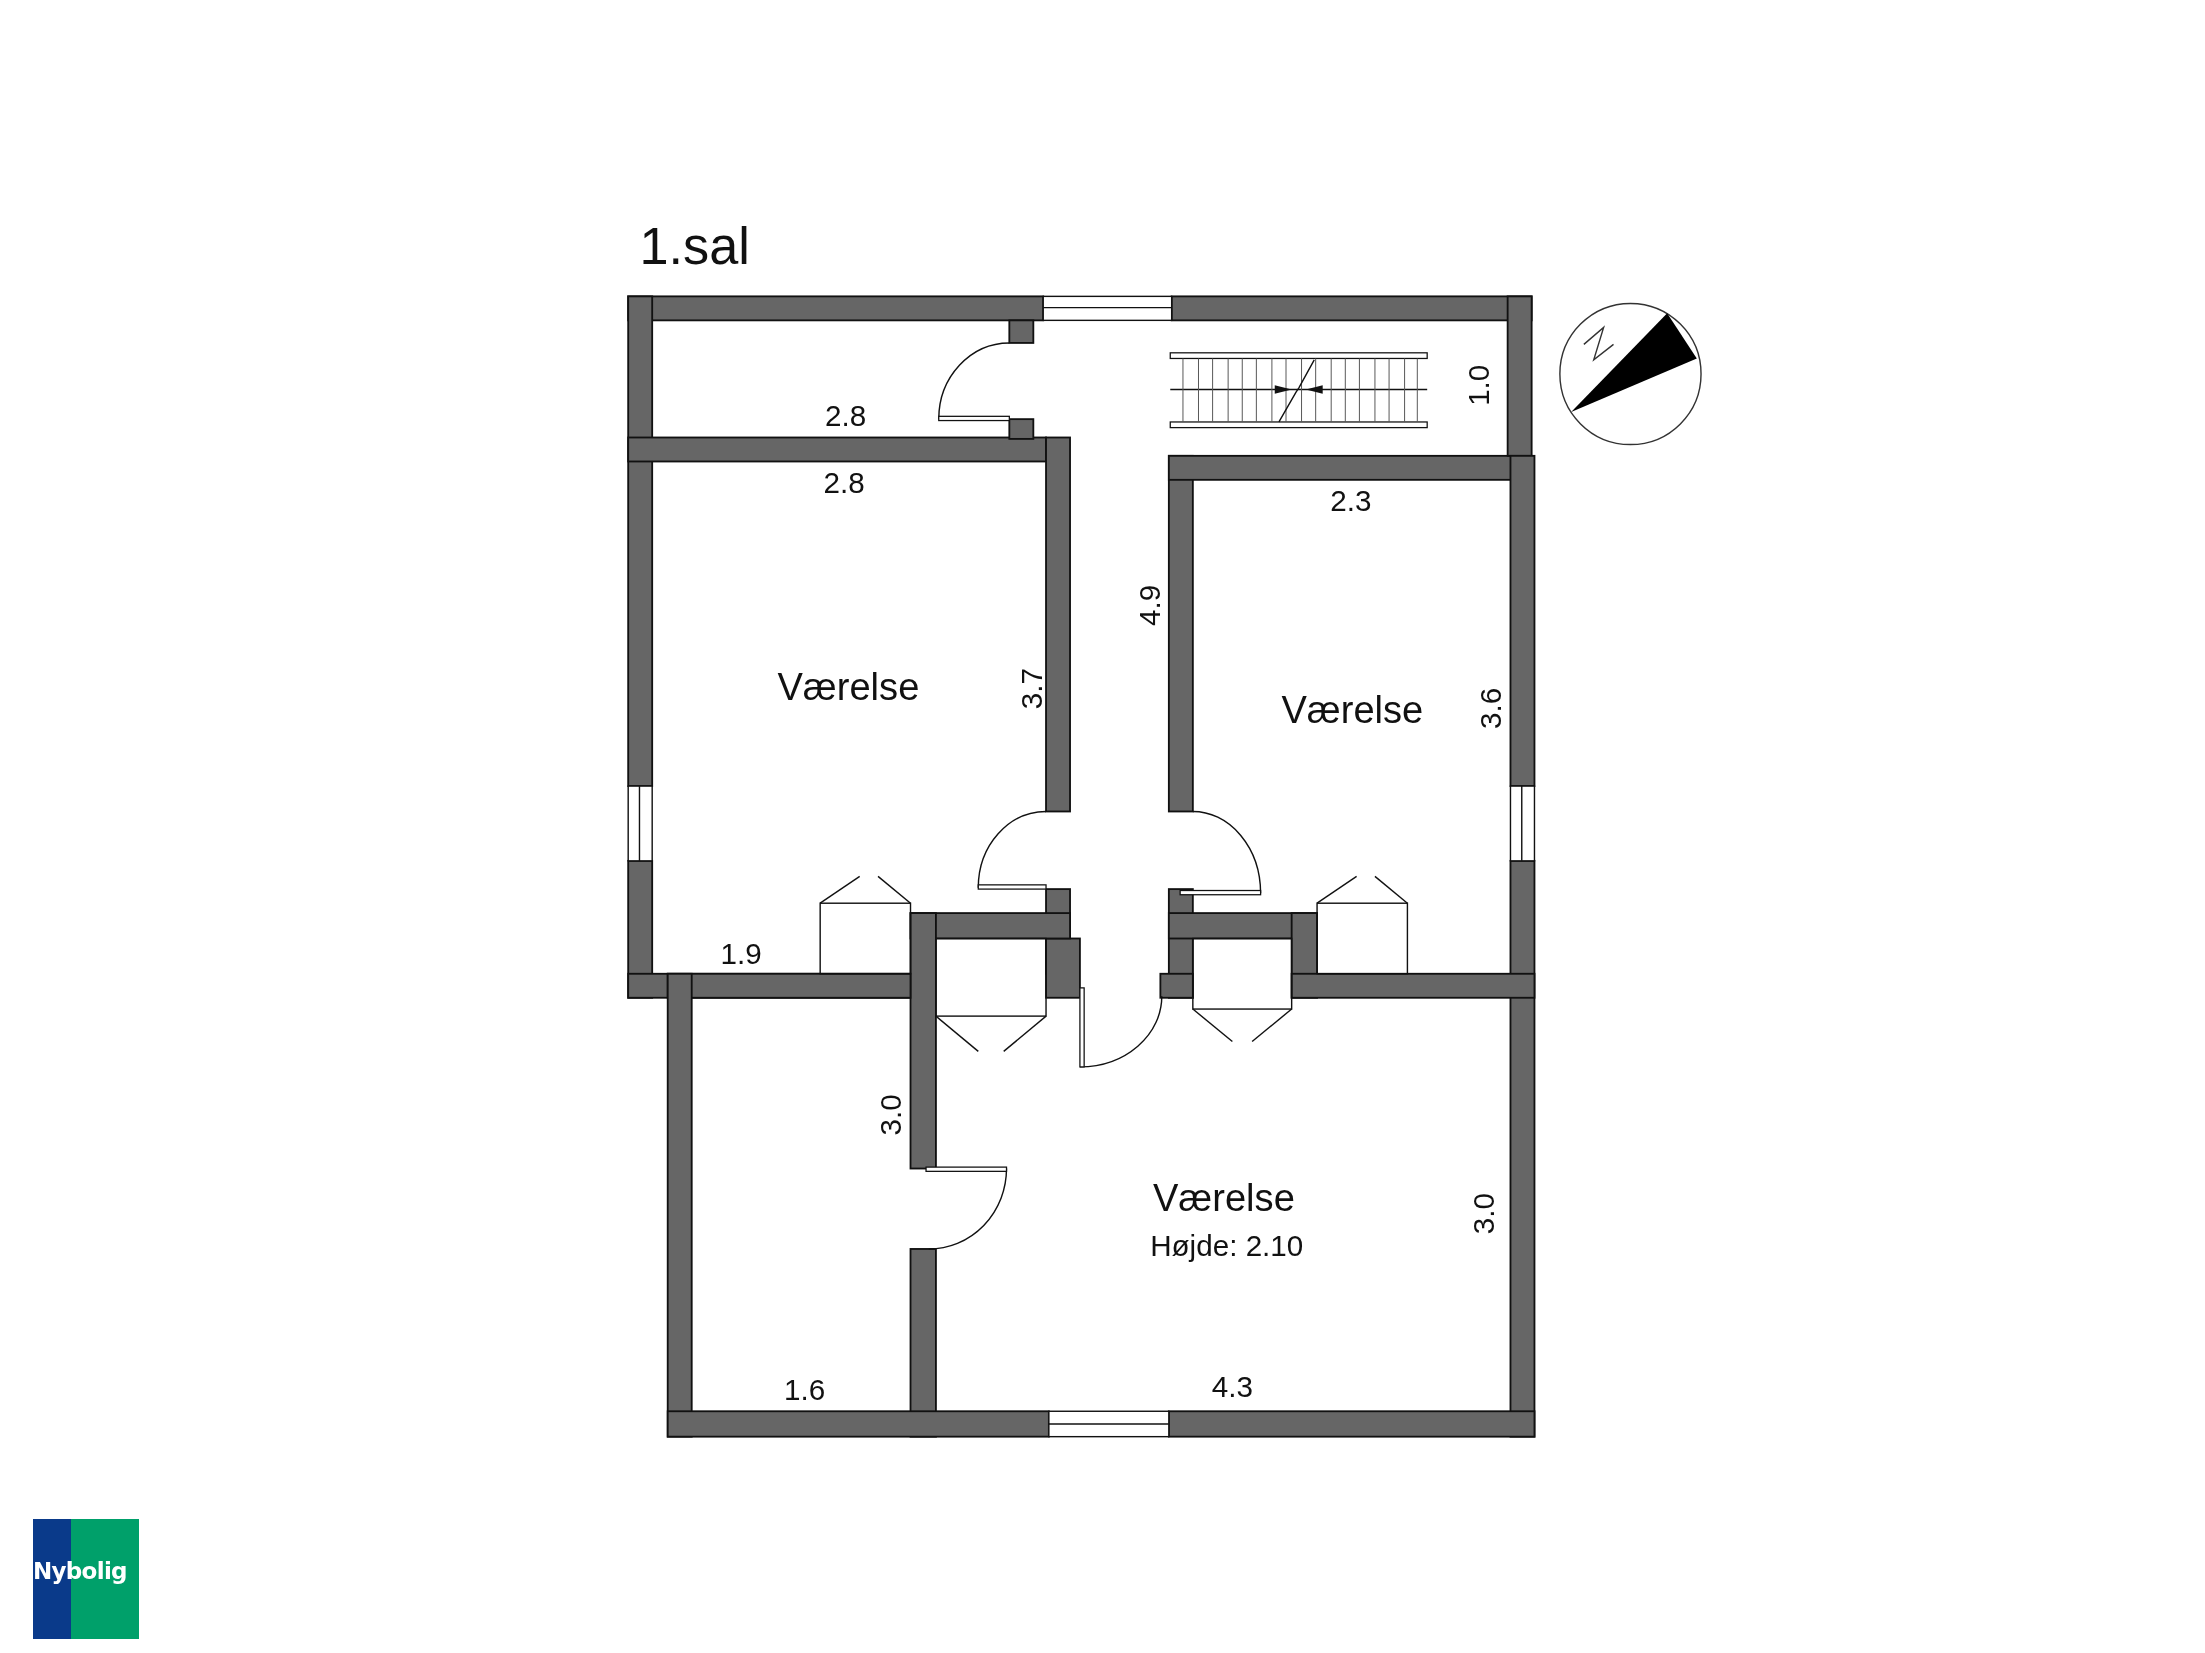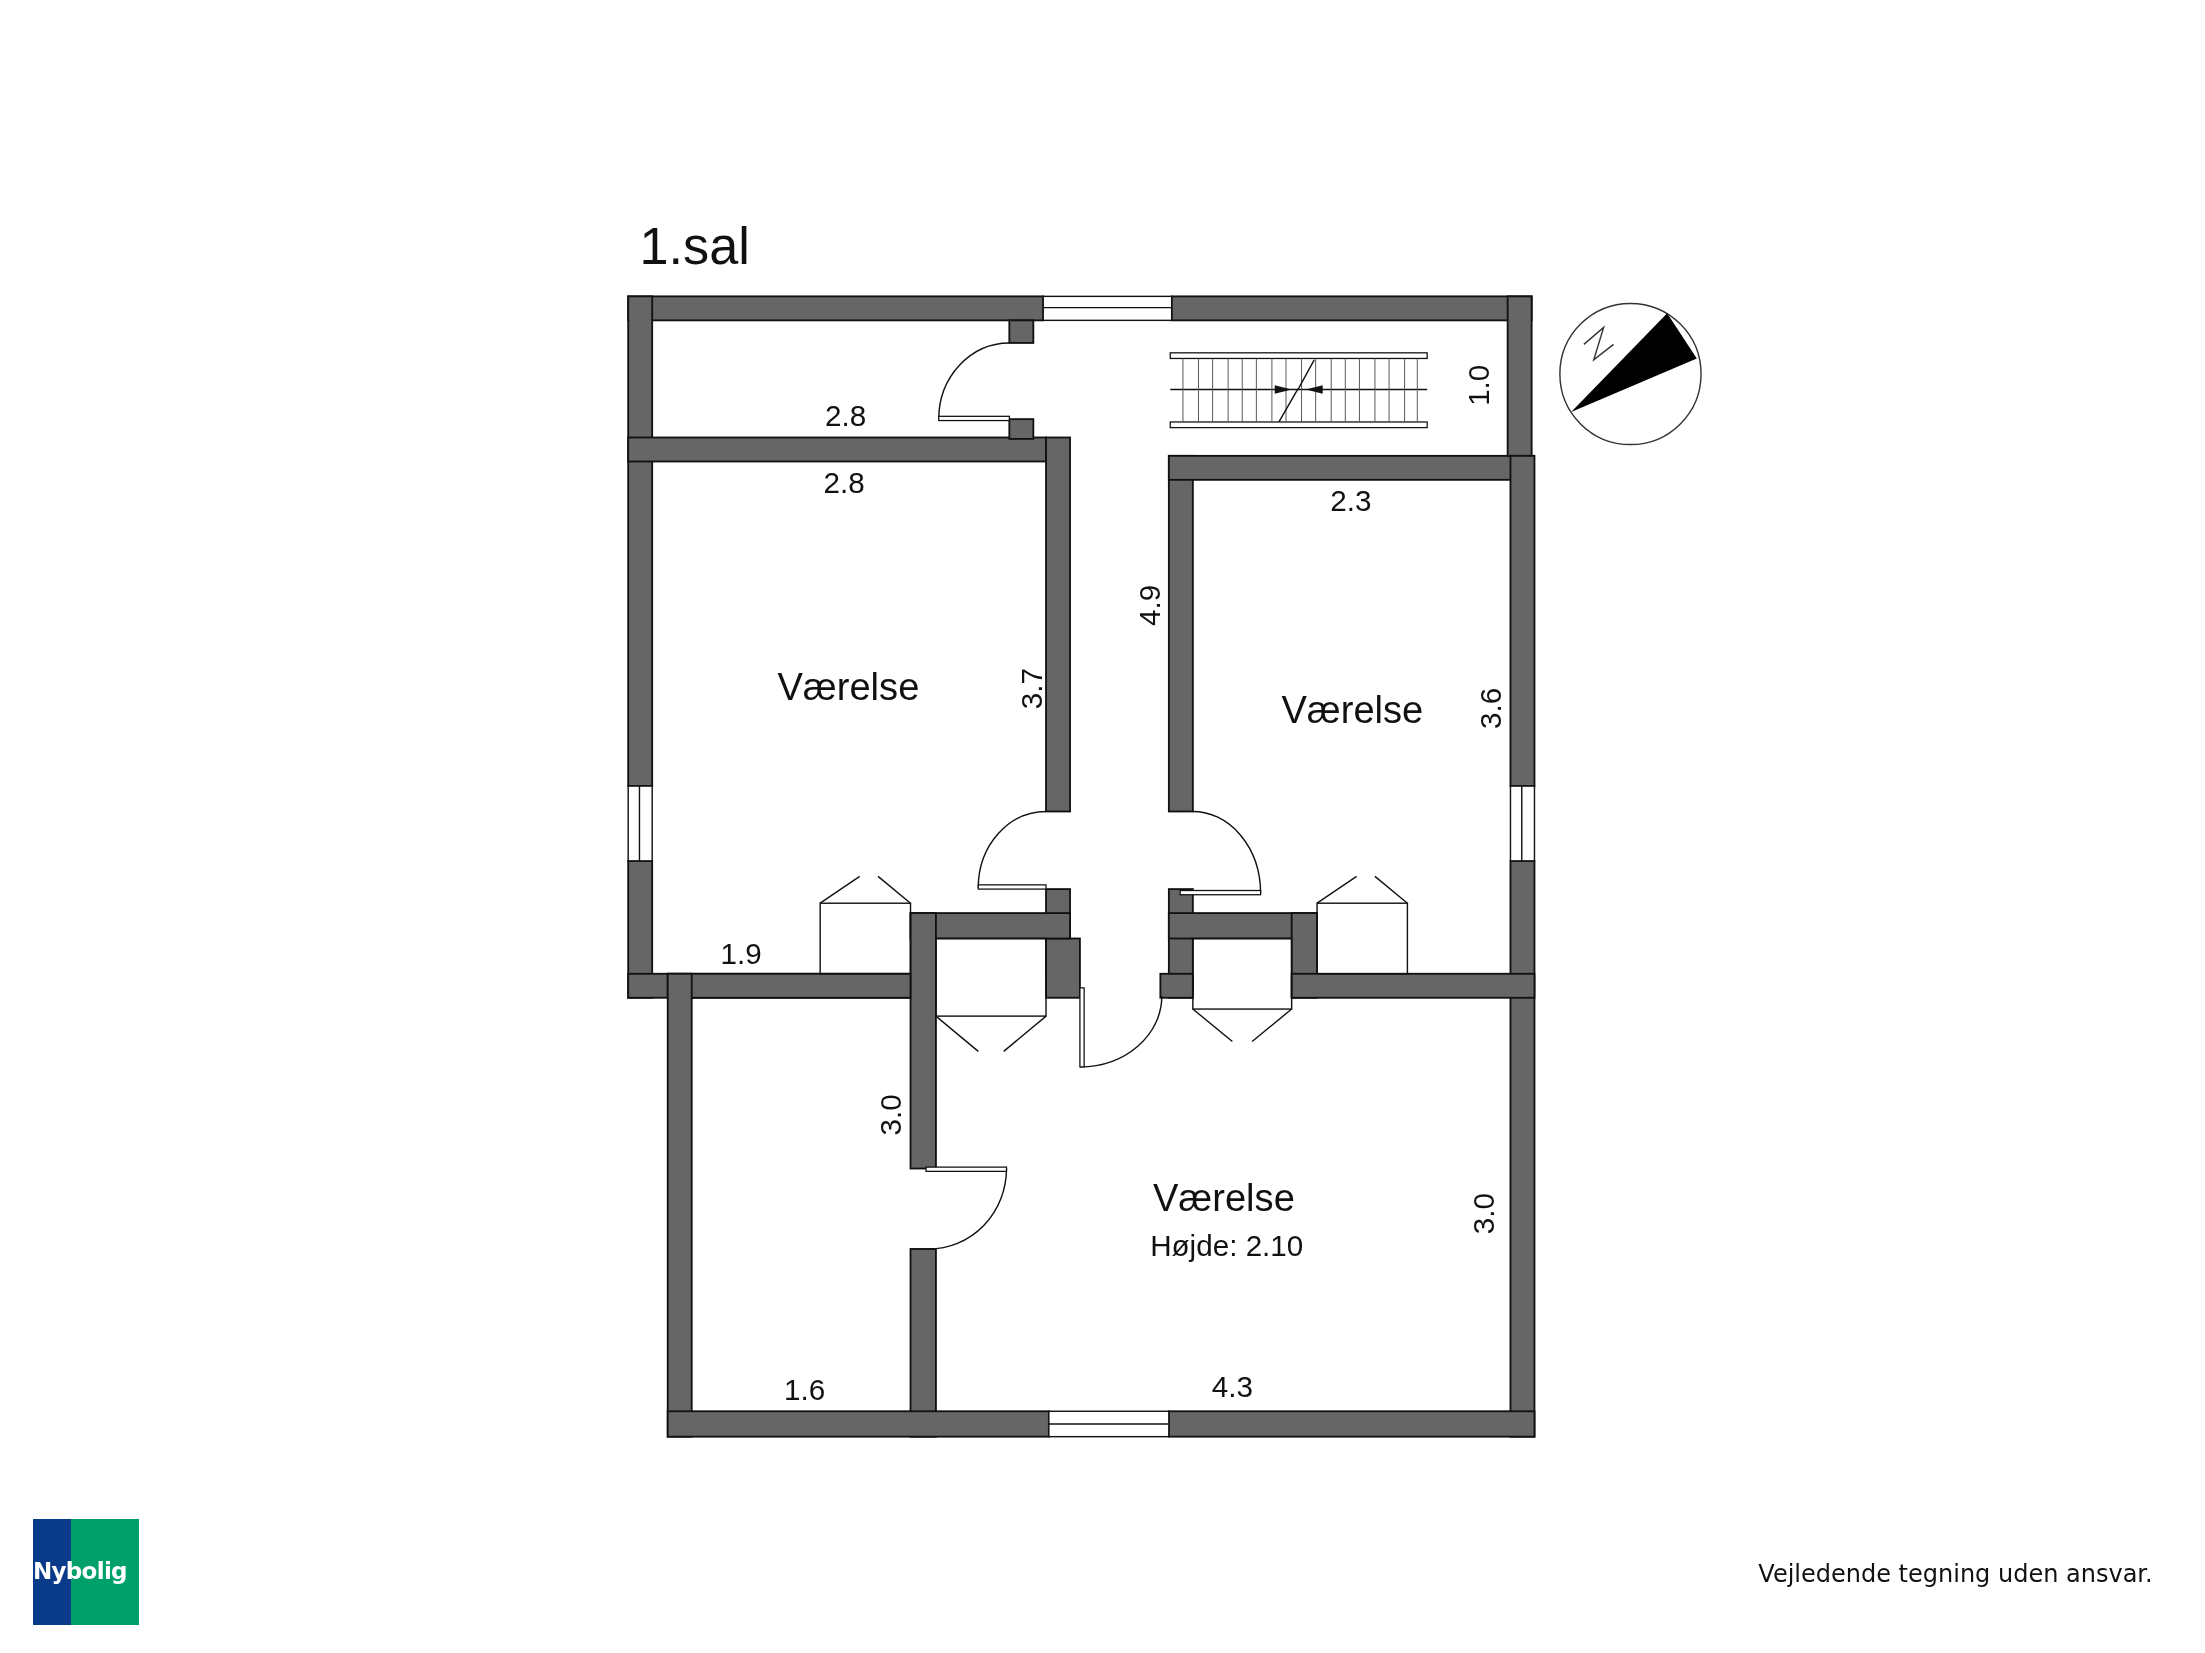--- a/index.html
+++ b/index.html
@@ -6,21 +6,21 @@
   body { width:2205px; height:1654px; position:relative; overflow:hidden; font-family:"Liberation Sans", sans-serif; }
   #plan { position:absolute; left:0; top:0; width:2205px; height:1654px; }
   .wall { fill:#666666; stroke:#111; stroke-width:1.3; }
   .win { fill:#ffffff; stroke:#111; stroke-width:1; }
   .thin { fill:none; stroke:#111; stroke-width:1; }
   .door-leaf { fill:#fff; stroke:#111; stroke-width:0.9; }
   .lbl { font-family:"Liberation Sans", sans-serif; fill:#111; }
   .room { font-size:27px; }
   .dim { font-size:21px; }
   .title { font-size:37px; }
-  #logo { position:absolute; left:33px; top:1519px; width:106px; height:106px; display:flex; }
+  #logo { position:absolute; left:33px; top:1519px; width:106px; height:120px; display:flex; }
   #logo .blue { width:38px; height:100%; }
   #logo .green { flex:1; height:100%; }
   #logo .logo-text { position:absolute; left:0; top:38px; width:106px; text-align:left; color:#fff; font-weight:bold; font-size:23px; font-family:"DejaVu Sans", sans-serif; letter-spacing:-0.7px; line-height:29px; }
   #disclaimer { position:absolute; right:29px; top:1557px; width:441px; text-align:center; font-family:"DejaVu Sans", sans-serif; font-size:24px; line-height:34px; color:#111; }
   #disclaimer div { text-align:center; }
 </style>
 </head>
 <body>
 
 <svg id="plan" viewBox="0 0 1562 1172" preserveAspectRatio="none" xmlns="http://www.w3.org/2000/svg">
@@ -161,15 +161,14 @@
   <text class="lbl dim" transform="translate(1058,860) rotate(-90)" text-anchor="middle">3.0</text>
 </svg>
 
 <div id="logo">
   <div class="blue" style="background:#0a3a8a;"></div>
   <div class="green" style="background:#00a06a;"></div>
   <div class="logo-text">Nybolig</div>
 </div>
 
 <div id="disclaimer">
-  <div>Vejledende tegning uden ansvar.</div>
 </div>
 
 
 </body></html>

